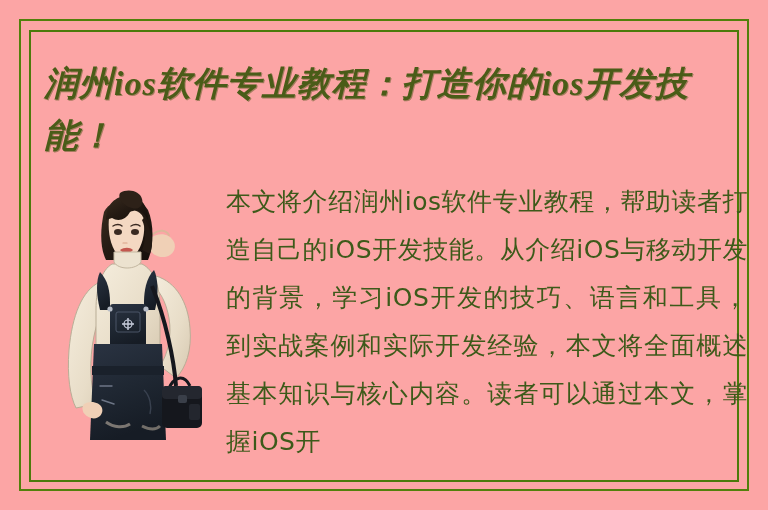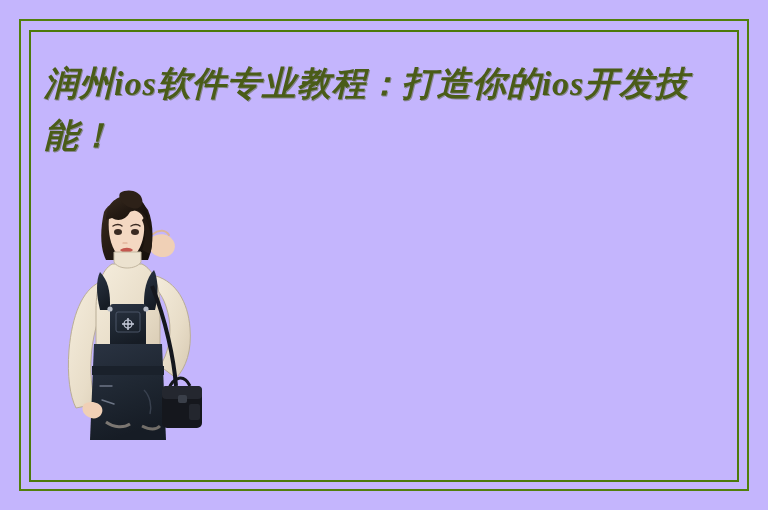--- a/index.html
+++ b/index.html
@@ -11,21 +11,21 @@
     width: 768px;
     height: 510px;
     overflow: hidden;
     font-family: "Liberation Sans", "DejaVu Sans", sans-serif;
   }
 
   #poster {
     position: relative;
     width: 768px;
     height: 510px;
-    background: #c4b5fd;
+    background: #fca5a5;
     overflow: hidden;
   }
 
   
   .frame-outer {
     position: absolute;
     left: 19px;
     top: 19px;
     width: 730px;
     height: 472px;
@@ -92,20 +92,21 @@
 </head>
 <body>
 
 <div id="poster">
 
   <div class="frame-outer"></div>
   <div class="frame-inner"></div>
 
   <div class="headline">润州ios软件专业教程：打造你的ios开发技能！</div>
 
+  <div class="body-copy">本文将介绍润州ios软件专业教程，帮助读者打造自己的iOS开发技能。从介绍iOS与移动开发的背景，学习iOS开发的技巧、语言和工具，到实战案例和实际开发经验，本文将全面概述基本知识与核心内容。读者可以通过本文，掌握iOS开</div>
 
   <div class="figure-wrap">
     <svg viewBox="0 0 155 276" xmlns="http://www.w3.org/2000/svg">
       <defs>
         <linearGradient id="blouseG" x1="0" y1="0" x2="1" y2="1">
           <stop offset="0%" stop-color="#f5eddd"></stop>
           <stop offset="60%" stop-color="#e8ddc8"></stop>
           <stop offset="100%" stop-color="#d7c9b1"></stop>
         </linearGradient>
         <linearGradient id="denimG" x1="0" y1="0" x2="0.3" y2="1">

